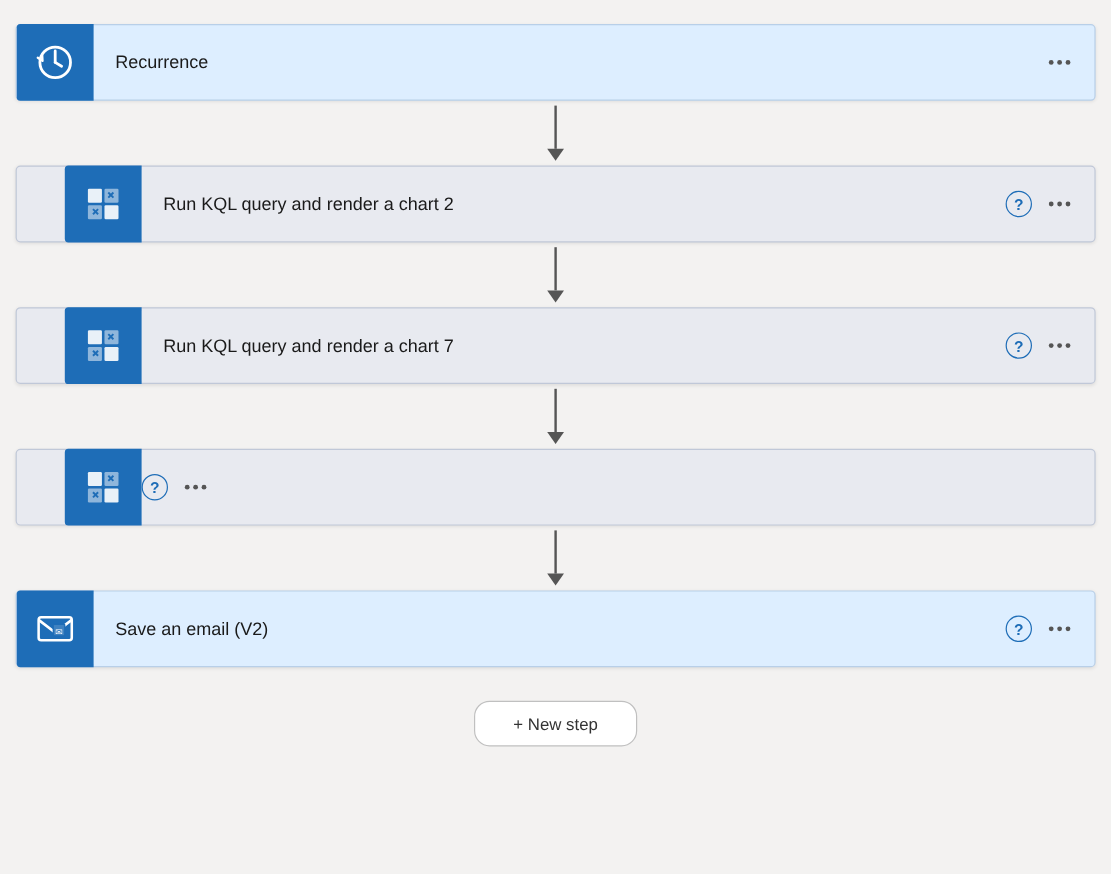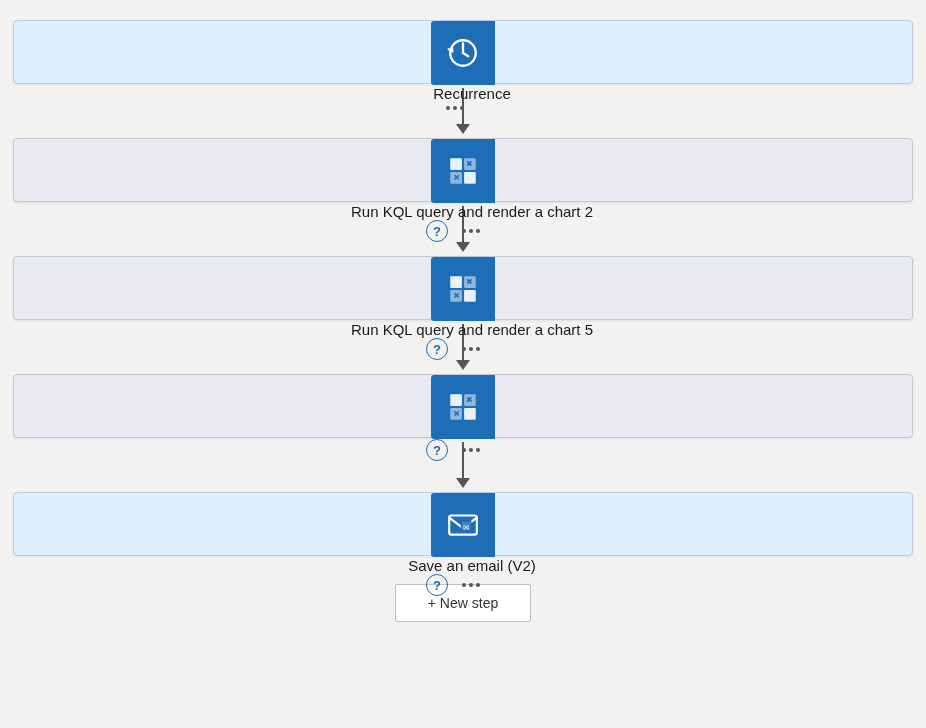--- a/index.html
+++ b/index.html
@@ -21,29 +21,29 @@
     .step-card {
       width: 100%;
       border-radius: 4px;
       border: 1px solid #c8c8c8;
       background: #e8f0fa;
       display: flex;
       align-items: center;
       height: 64px;
       position: relative;
       box-shadow: 0 1px 3px rgba(0,0,0,0.08);
-      flex-direction: column;
     }
     .step-card.recurrence {
       background: #ddeeff;
       border-color: #b8cfe8;
     }
     .step-card.kql {
       background: #e8eaf0;
       border-color: #c0c8d8;
+      padding-left: 40px;
     }
     .step-card.email {
       background: #ddeeff;
       border-color: #b8cfe8;
     }
     .step-icon {
       width: 64px;
       height: 64px;
       display: flex;
       align-items: center;
@@ -114,21 +114,21 @@
       border-right: 7px solid transparent;
       border-top: 10px solid #555;
     }
     .bottom-actions {
       display: flex;
       gap: 8px;
       margin-top: 28px;
     }
     .btn {
       padding: 10px 32px;
-      border-radius: 2px;
+      border-radius: 13px;
       font-size: 14px;
       cursor: pointer;
       border: 1px solid #c0c0c0;
       background: #fff;
       color: #333;
       font-family: 'Segoe UI', Arial, sans-serif;
     }
     .btn.save {
       border-color: #c0c0c0;
     }
@@ -198,21 +198,21 @@
         <rect x="4" y="4" width="11" height="11" rx="1" fill="white" opacity="0.9"></rect>
         <rect x="17" y="4" width="11" height="11" rx="1" fill="white" opacity="0.5"></rect>
         <rect x="4" y="17" width="11" height="11" rx="1" fill="white" opacity="0.5"></rect>
         <rect x="17" y="17" width="11" height="11" rx="1" fill="white" opacity="0.9"></rect>
         <line x1="8" y1="20" x2="12" y2="24" stroke="#1e6db7" stroke-width="1.5"></line>
         <line x1="12" y1="20" x2="8" y2="24" stroke="#1e6db7" stroke-width="1.5"></line>
         <line x1="20" y1="7" x2="24" y2="11" stroke="#1e6db7" stroke-width="1.5"></line>
         <line x1="24" y1="7" x2="20" y2="11" stroke="#1e6db7" stroke-width="1.5"></line>
       </svg>
     </div>
-    <span class="step-label">Run KQL query and render a chart 5</span>
+    <span class="step-label">Run KQL query and render a chart 7</span>
     <div class="step-actions">
       <div class="help-icon">?</div>
       <div class="more-icon">
         <span class="more-dot"></span>
         <span class="more-dot"></span>
         <span class="more-dot"></span>
       </div>
     </div>
   </div>
 

